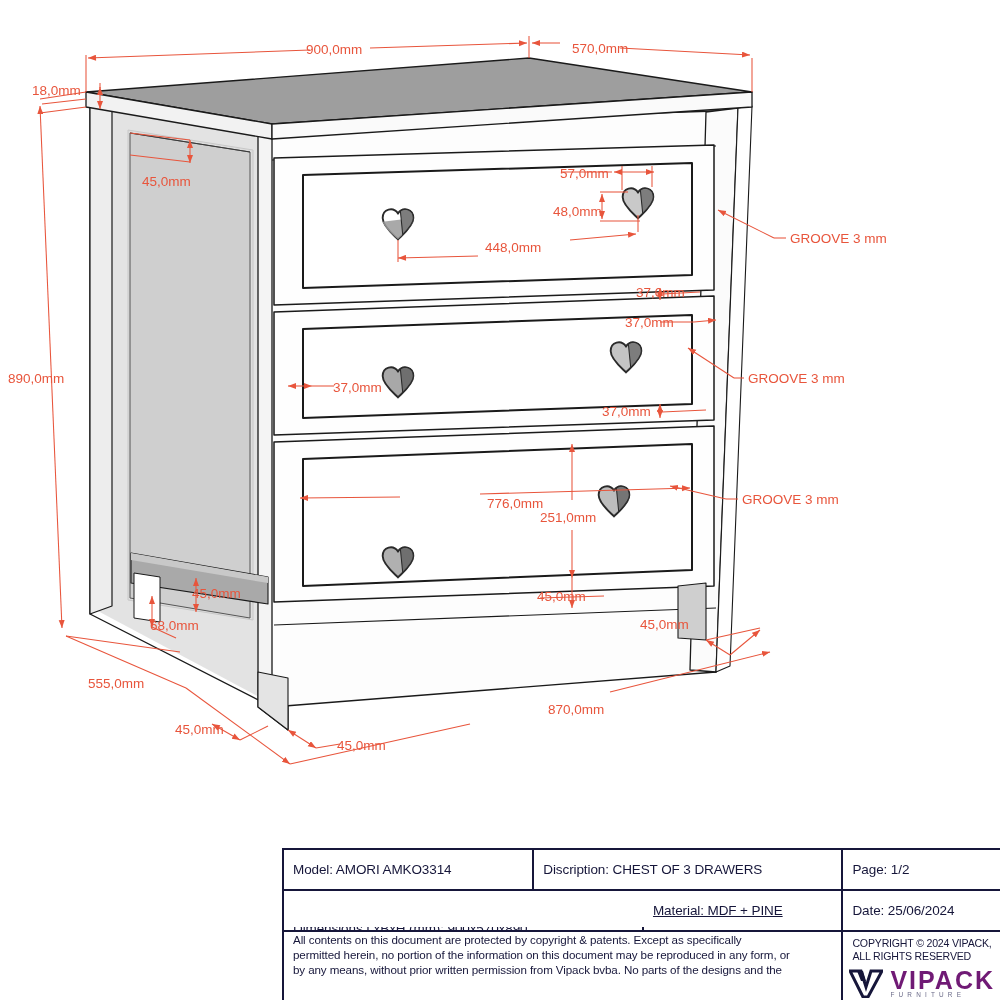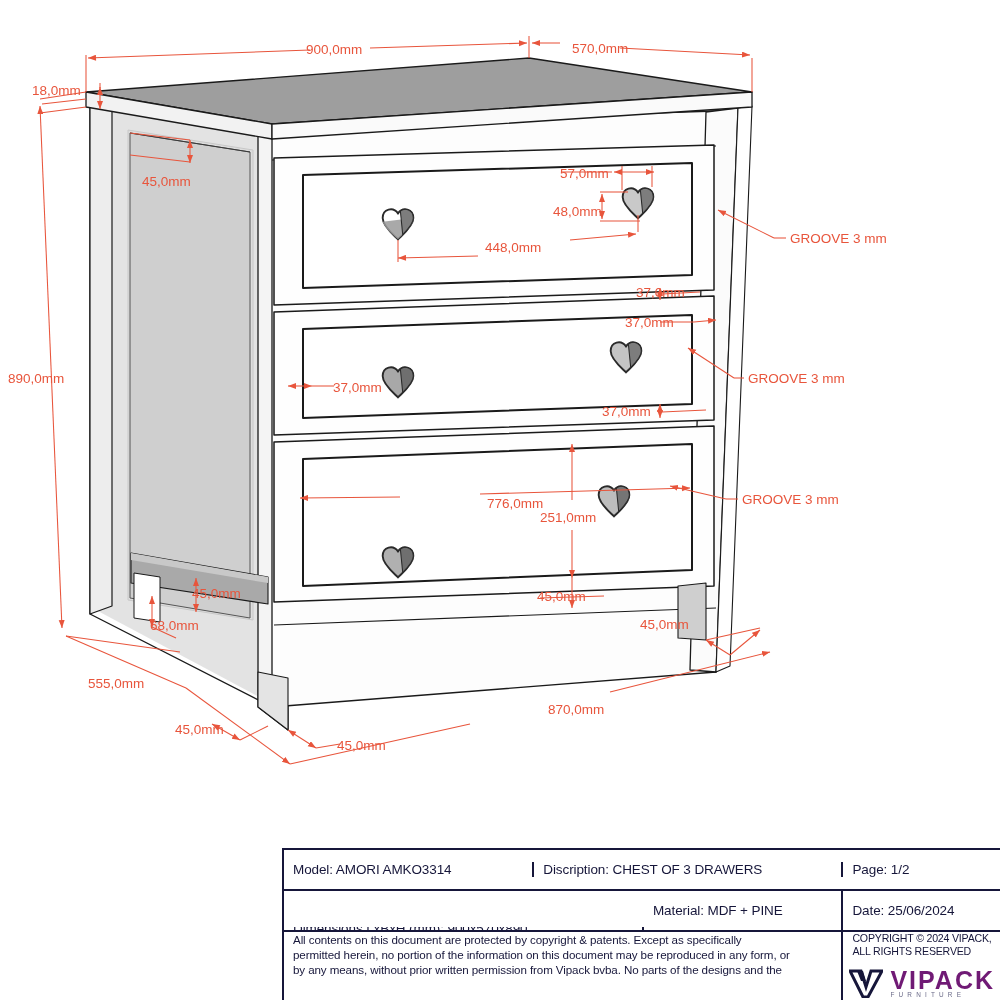--- a/index.html
+++ b/index.html
@@ -8,36 +8,36 @@
   #page{position:relative;width:936px;height:1000px;background:#fff;}
   #drawing{position:absolute;left:0;top:0;width:1000px;height:830px;}
   .dimtext{font-family:"Liberation Sans","DejaVu Sans",sans-serif;font-size:13.5px;fill:#e8553c;}
   .calltext{font-family:"Liberation Sans","DejaVu Sans",sans-serif;font-size:13.5px;fill:#e8553c;}
 
   
   #titleblock{position:absolute;left:282px;top:848px;width:718px;height:152px;
               border-top:2px solid #16163a;border-left:2px solid #16163a;
               box-sizing:border-box;}
   .tb-row{display:flex;width:100%;box-sizing:border-box;border-bottom:2px solid #16163a;}
-  #tb-row1{height:41px;align-items:center;}
+  #tb-row1{height:41px;}
   #tb-row2{height:41px;}
   #tb-row3{height:68px;border-bottom:none;}
   .tb-cell{display:flex;align-items:center;padding:0 9px;box-sizing:border-box;
            border-right:2px solid #16163a;font-size:13.5px;color:#16163a;
            letter-spacing:-0.1px;white-space:nowrap;overflow:hidden;}
   .c-model{width:251px;}
   .c-desc{width:310px;}
   .c-page{width:157px;border-right:none;}
   .c-dims{width:361px;margin-top:36px;}
-  .c-mat{width:200px;}
+  .c-mat{width:200px;text-decoration:underline;}
   .c-date{width:157px;border-right:none;}
   .c-legal{width:561px;align-items:flex-start;line-height:15px;
            font-size:11.6px;white-space:normal;display:block;}
   .c-legal p{margin:0;}
-  .c-copy{width:157px;border-right:none;display:block;position:relative;}
+  .c-copy{width:157px;border-right:none;display:block;padding-top:5px;position:relative;}
   .copyline{font-size:10.6px;line-height:13px;letter-spacing:-0.2px;white-space:nowrap;}
   .logo-wrap{position:absolute;left:6px;top:36px;display:flex;align-items:center;}
   .logo-text{font-size:25px;font-weight:bold;letter-spacing:2px;color:#701a75;
              line-height:24px;}
   .logo-sub{font-size:6.4px;letter-spacing:4.2px;color:#6a6a88;margin-top:-1px;}
 </style>
 </head>
 <body>
 
 <div id="page">

